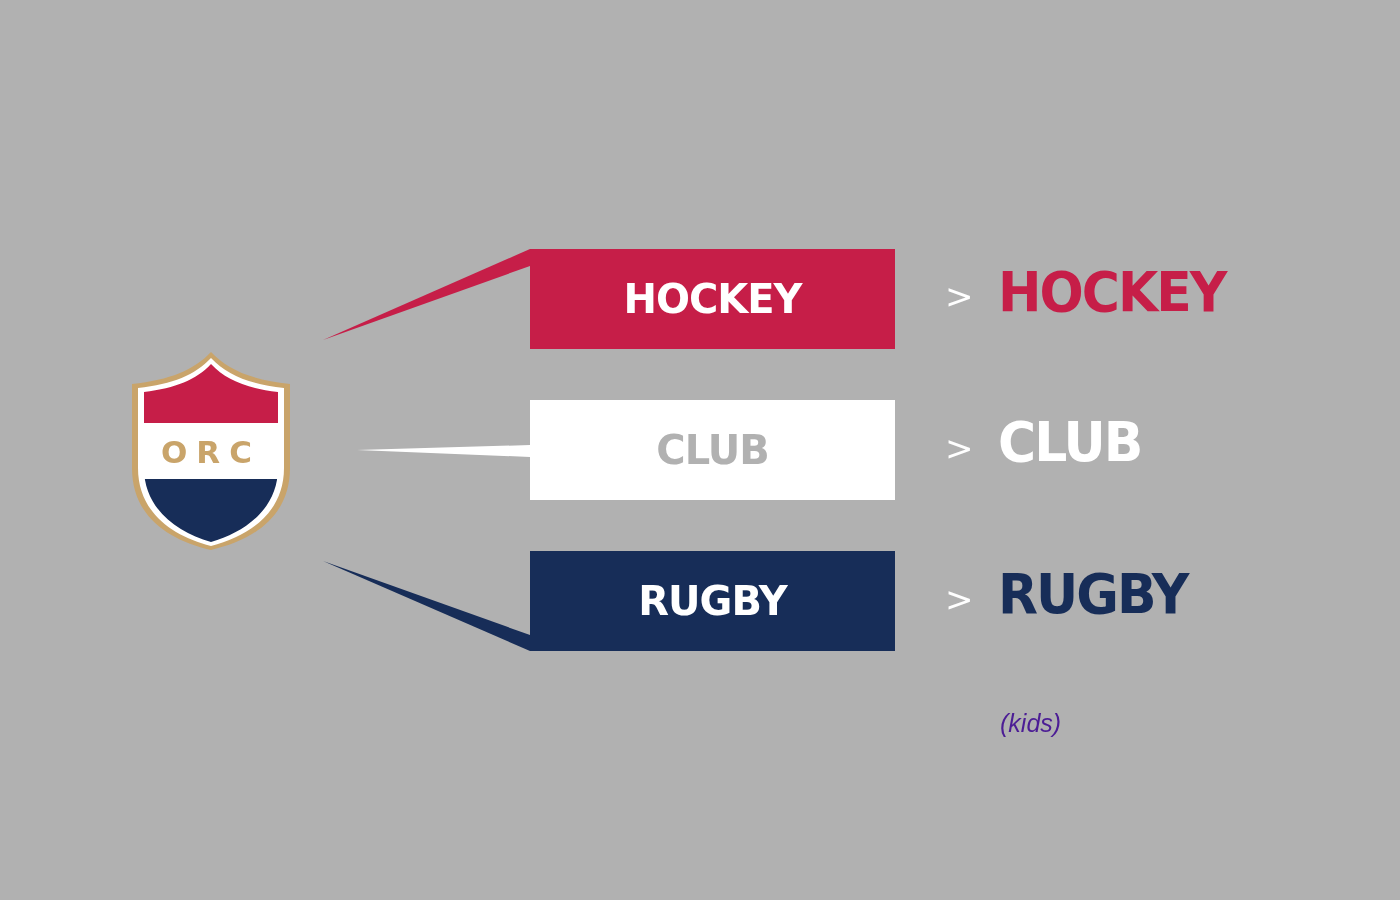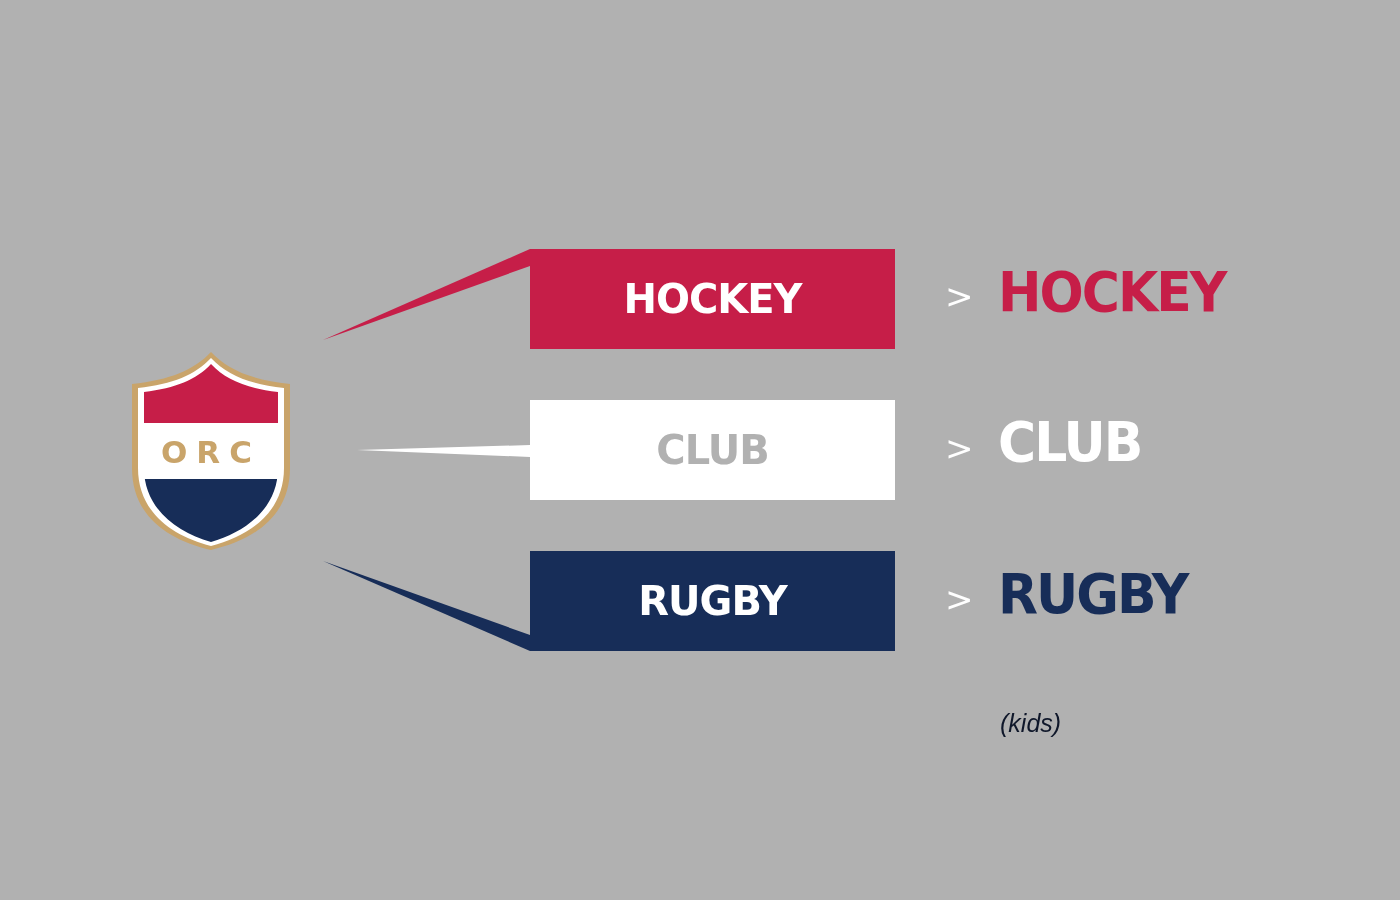--- a/index.html
+++ b/index.html
@@ -73,21 +73,21 @@
     .arrow.club   { top: 428px; }
     .arrow.rugby  { top: 579px; }
 
     .note {
       position: absolute;
       left: 1000px;
       top: 709px;
       font-family: "Liberation Sans", sans-serif;
       font-style: italic;
       font-size: 25px;
-      color: #0f172a;
+      color: #4c1d95;
     }
   </style>
 </head>
 <body>
 
 <div class="canvas">
 
   <svg class="pointers" viewBox="0 0 1400 900">
     <polygon points="323,340 530,249 530,266" fill="#c61e48"></polygon>
     <polygon points="357,450 530,445 530,457" fill="#ffffff"></polygon>

